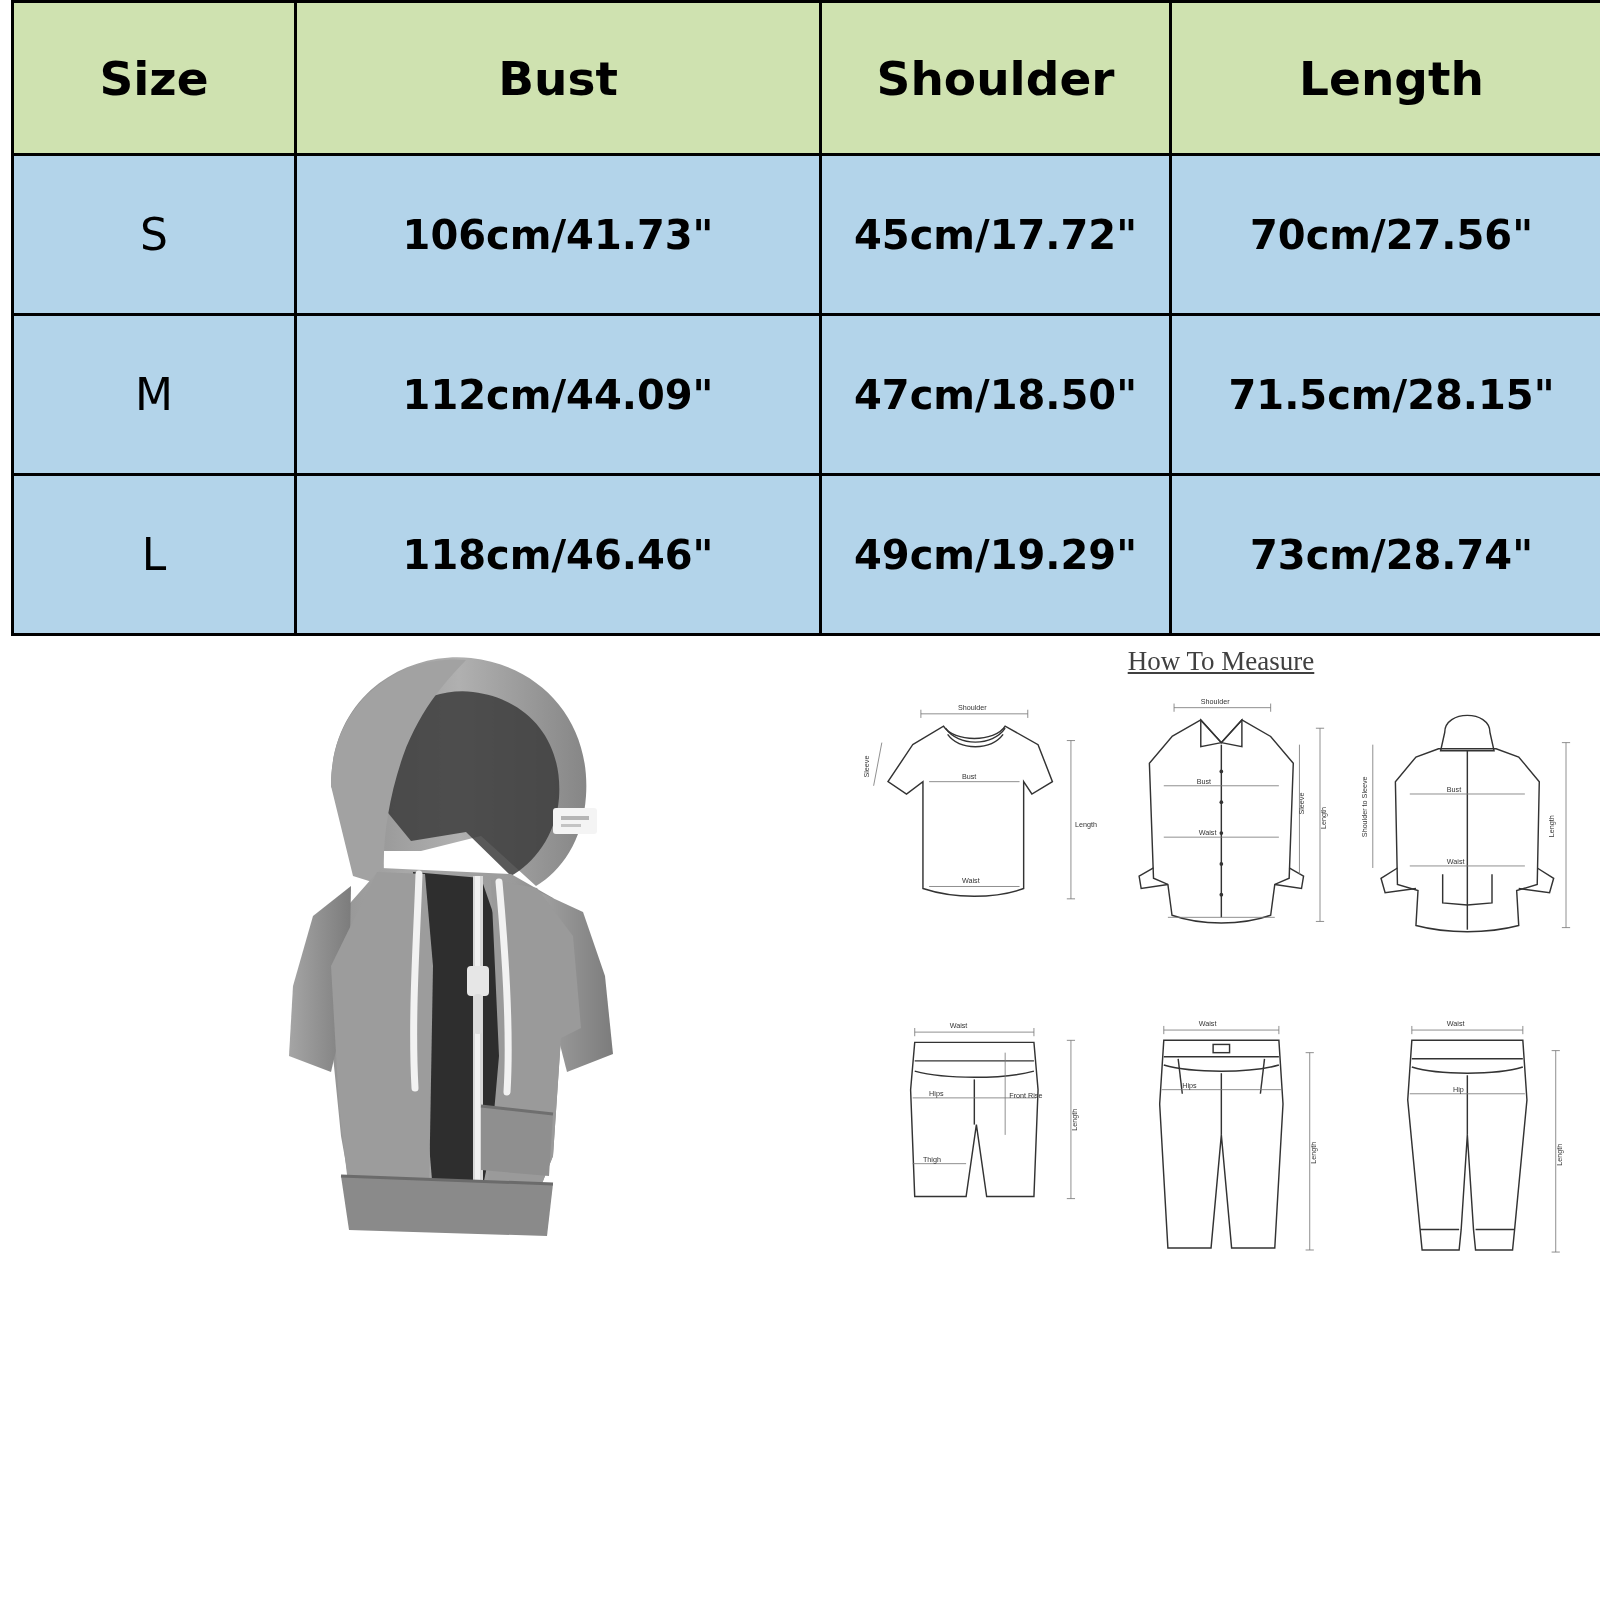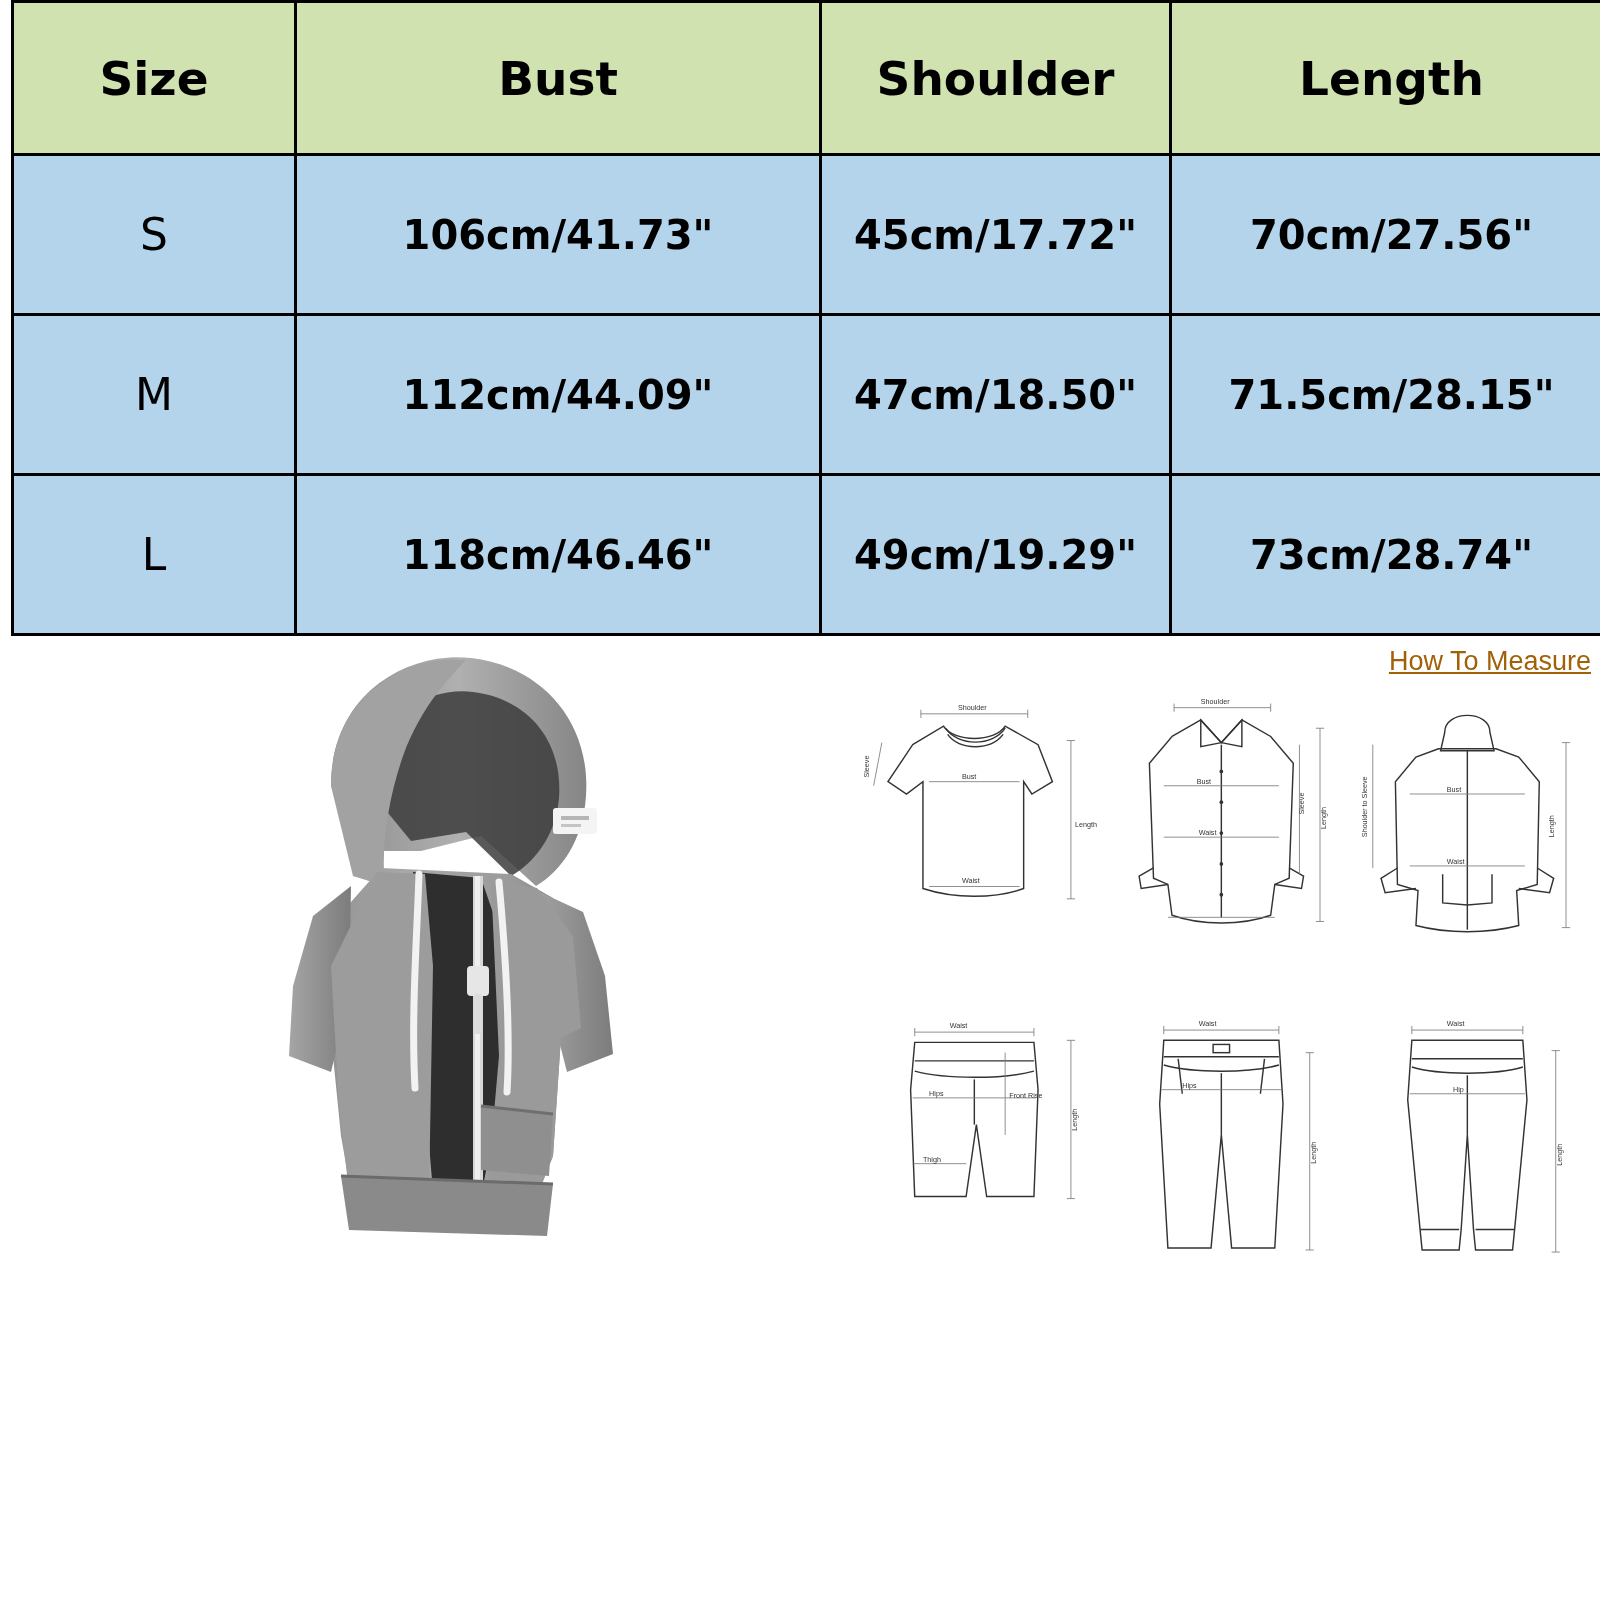--- a/index.html
+++ b/index.html
@@ -70,24 +70,24 @@
   }
 
   .measure-panel {
     position: absolute;
     left: 840px;
     top: 10px;
     width: 740px;
     height: 650px;
   }
   .measure-title {
-    text-align: right;
+    text-align: center;
     font-size: 27px;
-    color: #a16207;
-    font-family: Liberation Sans, sans-serif;
+    color: #404040;
+    font-family: Liberation Serif, serif;
     text-decoration: underline;
     margin-bottom: 6px;
   }
   .diagram-grid {
     display: grid;
     grid-template-columns: 1fr 1fr 1fr;
     grid-template-rows: 1fr 1fr;
     width: 740px;
     height: 600px;
   }

